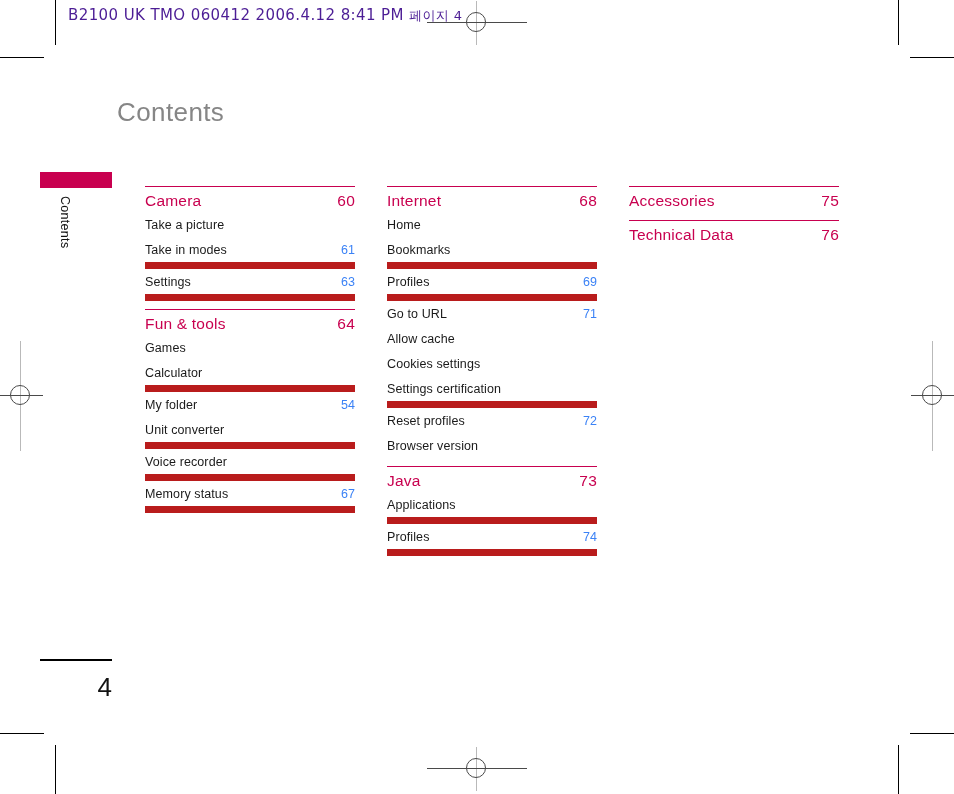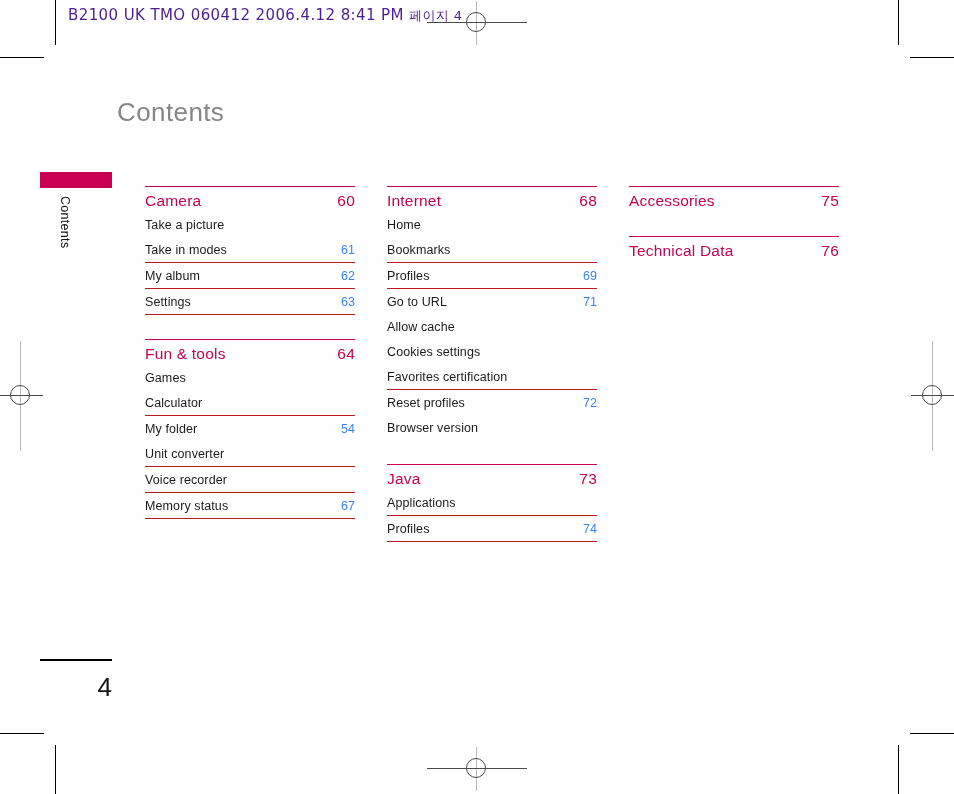--- a/index.html
+++ b/index.html
@@ -130,21 +130,21 @@
     width: 760px;
     display: flex;
     gap: 32px;
   }
   .toc-col {
     width: 210px;
     flex: 0 0 210px;
   }
 
   .section {
-    margin-bottom: 24px;
+    margin-bottom: 8px;
   }
   .section:last-child { margin-bottom: 0; }
 
   .sec-head {
     display: flex;
     justify-content: space-between;
     align-items: baseline;
     border-top: 1.4px solid #c8004f;
     color: #c8004f;
     font-size: 15.5px;
@@ -158,21 +158,21 @@
     display: flex;
     justify-content: space-between;
     align-items: baseline;
     font-size: 12.5px;
     color: #1a1a1a;
     padding-top: 6px;
     padding-bottom: 5px;
     letter-spacing: 0.1px;
   }
   .row.ruled {
-    border-bottom: 1px solid #b91c1c;
+    border-bottom: 7px solid #b91c1c;
   }
   .row .pg {
     font-size: 12.5px;
     color: #3b82f6;
   }
 </style>
 </head>
 <body>
 
 <div class="mark v" style="left:55px;  top:0px;   height:45px;"></div>
@@ -227,24 +227,20 @@
         </div>
         <div class="row">
           <span>Take a picture</span>
           <span class="pg"></span>
         </div>
         <div class="row ruled">
           <span>Take in modes</span>
           <span class="pg">61</span>
         </div>
         <div class="row ruled">
-          <span>My album</span>
-          <span class="pg">62</span>
-        </div>
-        <div class="row ruled">
           <span>Settings</span>
           <span class="pg">63</span>
         </div>
       </div>
       <div class="section">
         <div class="sec-head">
           <span>Fun &amp; tools</span>
           <span class="pg">64</span>
         </div>
         <div class="row">
@@ -297,21 +293,21 @@
         </div>
         <div class="row">
           <span>Allow cache</span>
           <span class="pg"></span>
         </div>
         <div class="row">
           <span>Cookies settings</span>
           <span class="pg"></span>
         </div>
         <div class="row ruled">
-          <span>Favorites certification</span>
+          <span>Settings certification</span>
           <span class="pg"></span>
         </div>
         <div class="row">
           <span>Reset profiles</span>
           <span class="pg">72</span>
         </div>
         <div class="row">
           <span>Browser version</span>
           <span class="pg"></span>
         </div>

